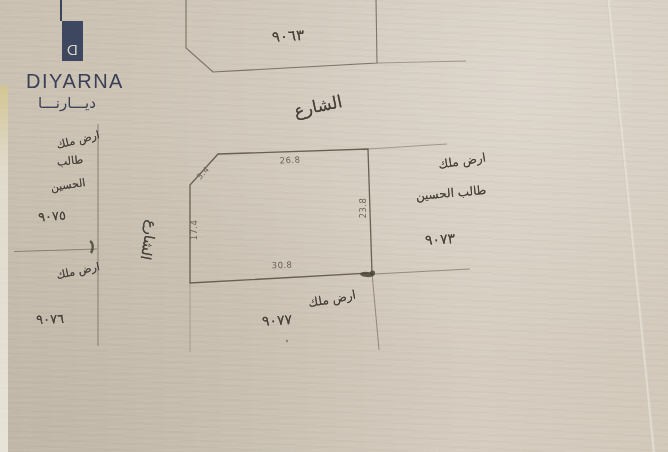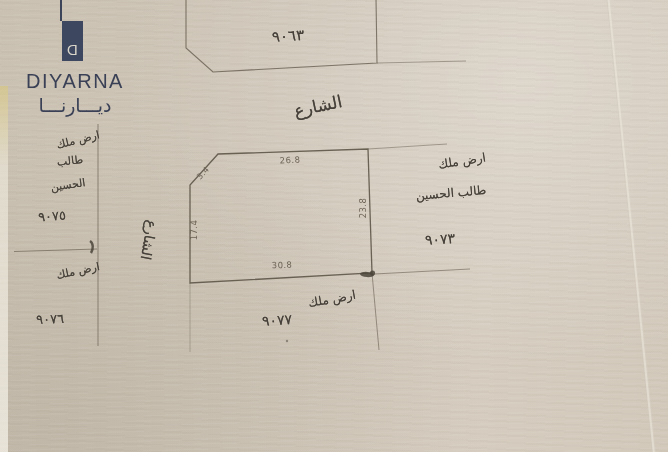--- a/index.html
+++ b/index.html
@@ -36,22 +36,22 @@
     position:absolute;left:62px;top:21px;width:21px;height:40px;background:#3d4760;
     display:flex;justify-content:center;align-items:flex-end;padding-bottom:4px;box-sizing:border-box;
   }
   .logo-square .mono{color:#d9d5c9;font-size:15px;line-height:1;transform:scaleX(-1);font-family:"Liberation Sans",sans-serif;}
   .wordmark{
     position:absolute;left:16px;top:70px;width:118px;text-align:center;
     color:#3a4156;font-family:"Liberation Sans",sans-serif;font-size:20px;font-weight:400;
     letter-spacing:1.5px;transform:scaleY(1.04);white-space:nowrap;
   }
   .arabicmark{
-    position:absolute;left:16px;top:94px;width:118px;text-align:center;direction:rtl;
-    color:#3a4156;font-size:19px;font-weight:500;white-space:nowrap;
+    position:absolute;left:8px;top:94px;width:118px;text-align:center;direction:rtl;
+    color:#3a4156;font-size:15px;font-weight:500;white-space:nowrap;
   }
 
   
   .lbl{
     position:absolute;white-space:nowrap;color:#46413a;
     text-shadow:0 0 .5px rgba(70,65,56,.75);
     transform-origin:center;direction:rtl;
   }
   .num{letter-spacing:2px;}
   .dim{color:#6d6456;direction:ltr;text-shadow:none;letter-spacing:.5px;}

